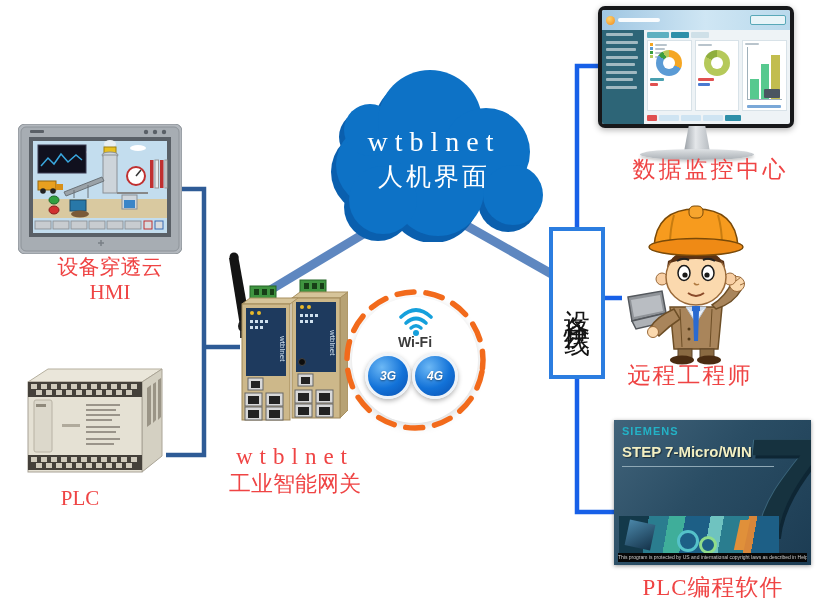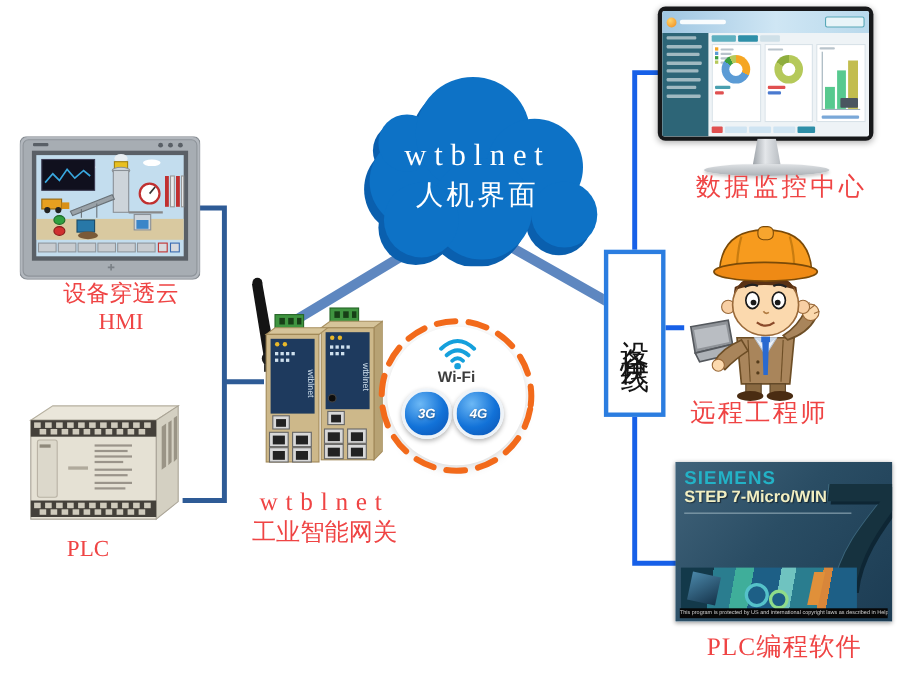--- a/index.html
+++ b/index.html
@@ -83,21 +83,21 @@
     background:linear-gradient(#dfe2e5,#aab0b5);box-shadow:0 2px 3px rgba(0,0,0,0.2);}
 
   
   .splash{left:614px;top:420px;width:197px;height:145px;box-sizing:border-box;
     background:linear-gradient(130deg,#41637a,#2a4d64 45%,#1c3c53);overflow:hidden;
     box-shadow:0 1px 4px rgba(0,0,0,0.4);}
   .numeral7{position:absolute;right:-10px;top:-2px;font-size:140px;font-weight:bold;
     font-family:"Liberation Sans",sans-serif;color:#16323f;line-height:1;
     text-shadow:3px 3px 0 #0e2634, -1px 0 0 rgba(130,200,220,0.25);transform:skewX(-6deg);}
   .sbrand{position:absolute;left:8px;top:5px;color:#23b2c6;font-family:"Liberation Sans",sans-serif;
-    font-weight:bold;font-size:17px;letter-spacing:1px;}
+    font-weight:bold;font-size:11px;letter-spacing:1px;}
   .sprod{position:absolute;left:8px;top:23px;color:#f2efc2;font-family:"Liberation Sans",sans-serif;
     font-weight:bold;font-size:15px;text-shadow:1px 1px 1px rgba(0,0,0,0.5);}
   .sdiv{position:absolute;left:8px;top:46px;width:152px;height:1px;background:#8fa8b5;}
   .sver{position:absolute;left:8px;top:52px;width:152px;color:#fff;
     font-family:"Liberation Sans",sans-serif;font-size:9px;padding:3px 0;
     border-bottom:1px solid #8fa8b5;}
   .photo{position:absolute;left:5px;top:96px;width:160px;height:38px;overflow:hidden;
     background:linear-gradient(100deg,#13394a 0 18%,#2a7d8f 18% 30%,#3fae9a 30% 40%,#1d5f86 40% 55%,#6fc3c0 55% 63%,#2a7d8f 63% 78%,#d8863a 78% 83%,#1d5f86 83% 100%);}
   .gear{position:absolute;border-radius:50%;border:3px solid #55c2c9;background:#1d5f86;}
   .sfoot{position:absolute;left:4px;bottom:3px;right:4px;height:9px;background:#070707;

